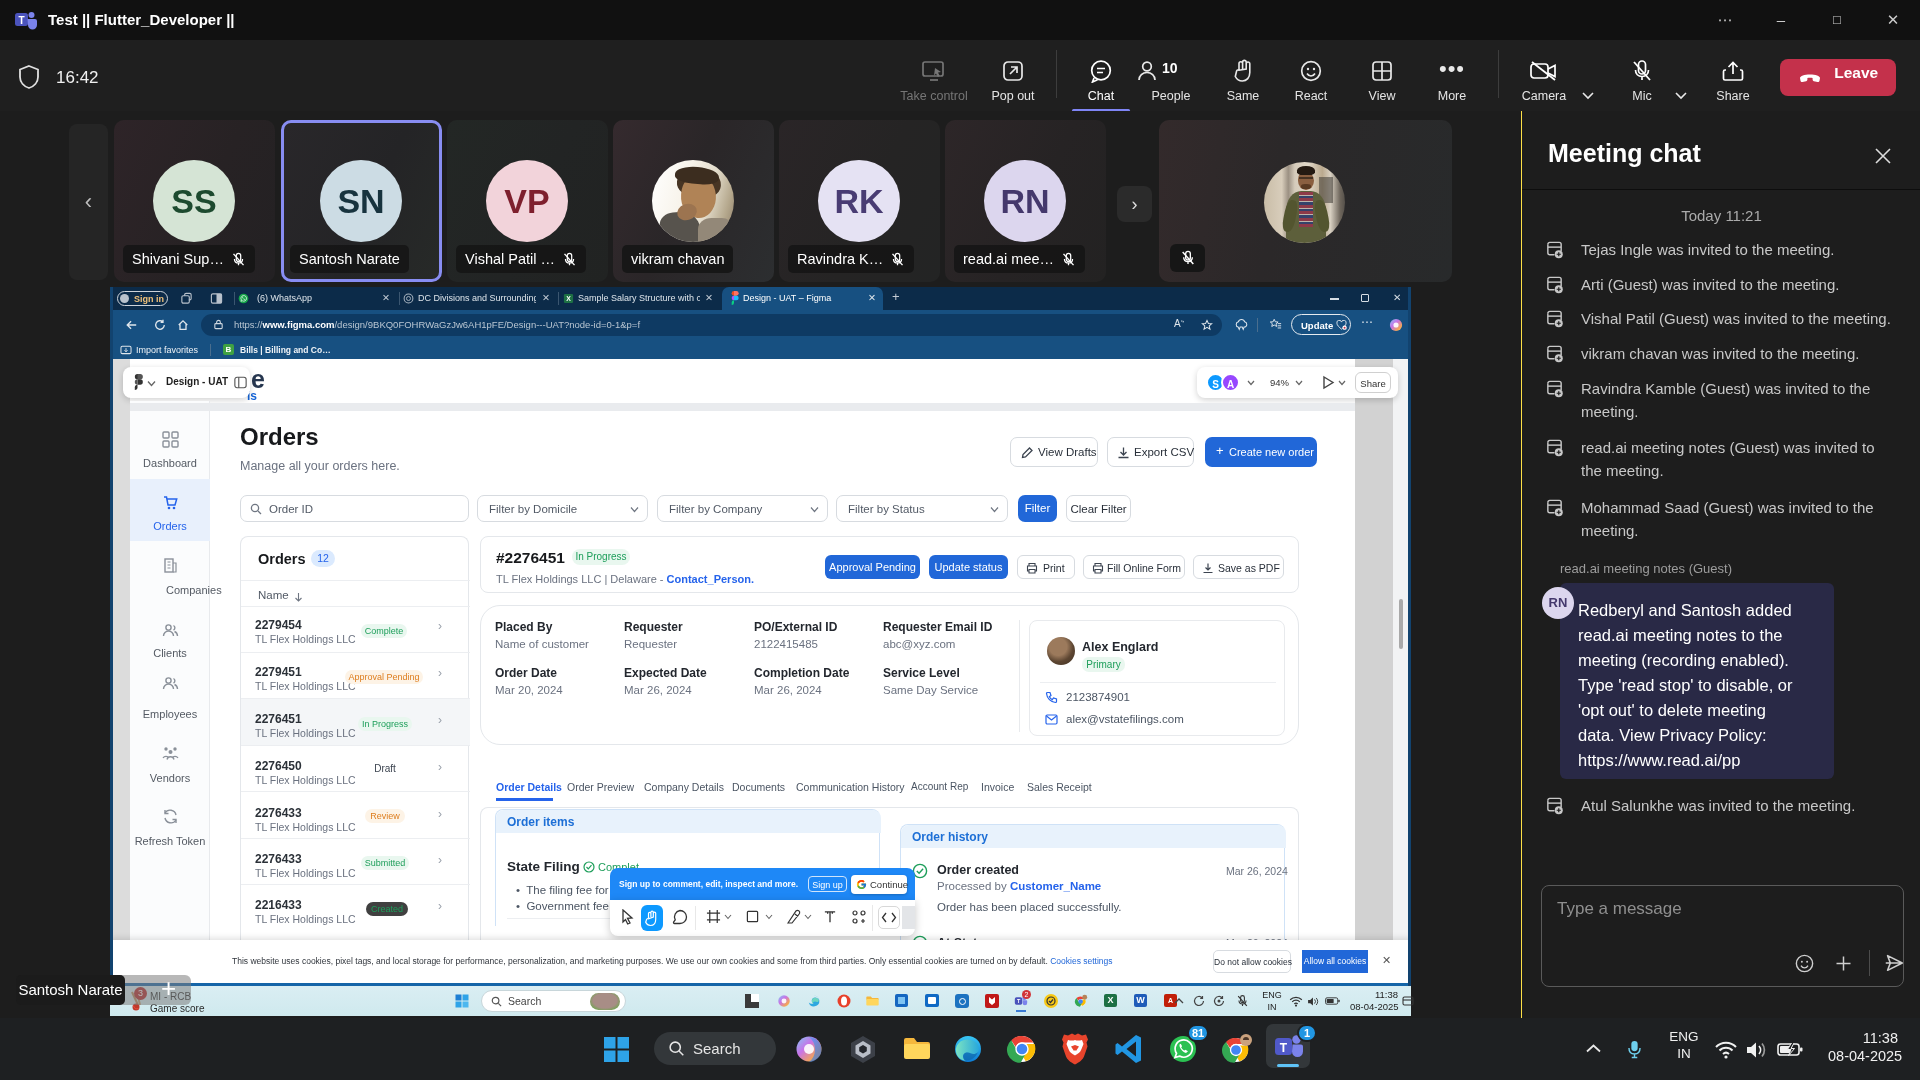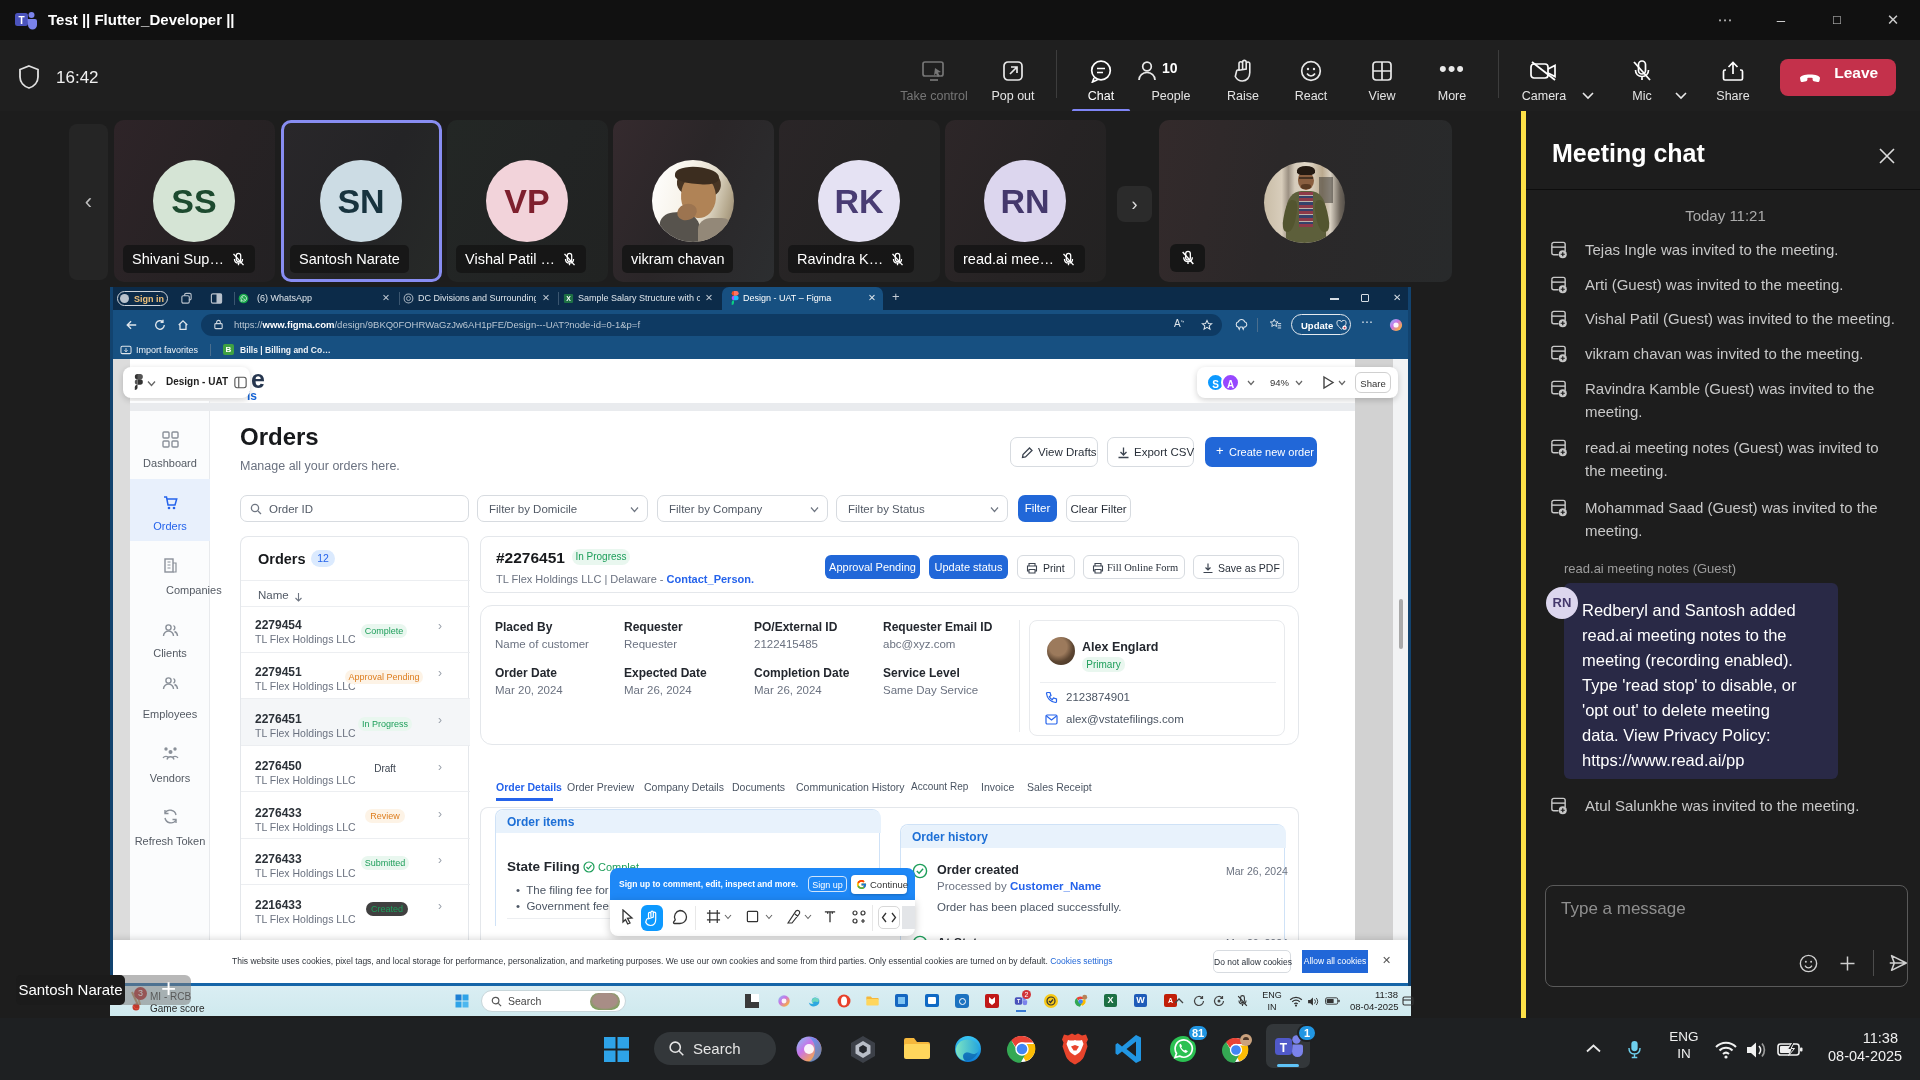--- a/index.html
+++ b/index.html
@@ -15,21 +15,21 @@
   .tbitem { top:19px; width:90px; text-align:center; color:#e8e8e8; }
   .tbitem svg { display:block; margin:0 auto; }
   .tbitem .lbl { font-size:12.5px; margin-top:6px; color:#e4e4e4; }
   .tbsep { top:10px; width:1px; height:48px; background:#3d3d3d; }
   
   .tile { top:120px; height:162px; border-radius:10px; overflow:hidden; }
   .avatar { border-radius:50%; text-align:center; font-weight:bold; }
   .namelabel { position:absolute; left:9px; bottom:9px; height:28px; background:rgba(22,22,22,.92); border-radius:5px; color:#fff; font-size:14.5px; line-height:28px; padding:0 9px; white-space:nowrap; }
   .micslash { display:inline-block; vertical-align:-3px; margin-left:7px; }
   
-  #chat { left:1521px; top:111px; width:399px; height:907px; background:#1d1d1d; border-left:5px solid #fde047; }
+  #chat { left:1521px; top:111px; width:399px; height:907px; background:#1d1d1d; border-left:1px solid #fde047; }
   .sysmsg { position:absolute; left:59px; color:#c8c8c8; font-size:15px; line-height:23px; width:310px; white-space:normal; }
   .sysicon { position:absolute; left:23px; width:19px; height:19px; }
   
   #taskbar { left:0; top:1018px; width:1920px; height:62px; background:#1e2022; }
   .tbicon { top:14px; width:34px; height:34px; }
   
   #share { left:110px; top:287px; width:1301px; height:729px; background:#fff; }
 </style>
 </head>
 <body>
@@ -91,21 +91,21 @@
           </svg>
         <span style="position:absolute;left:36px;top:1px;font-size:14px;font-weight:bold;color:#fff;">10</span>
       </div>
       <div class="lbl">People</div>
     </div>
 
     <div class="tbitem abs" style="left:1198px;">
       <svg width="22" height="24" viewBox="0 0 22 24">
           <path d="M7 11 V4.5 a1.8 1.8 0 0 1 3.6 0 V10 M10.6 9.8 V3.2 a1.8 1.8 0 0 1 3.6 0 V10 M14.2 10 V4.8 a1.8 1.8 0 0 1 3.6 0 V13.5 c0 5-3 8.5-7.5 8.5 c-3.5 0-5.5-1.5-7-4.5 L4.6 12 a1.7 1.7 0 0 1 2.4-.8 z" fill="none" stroke="#e8e8e8" stroke-width="1.6"></path>
         </svg>
-      <div class="lbl">Raise</div>
+      <div class="lbl">Same</div>
     </div>
 
     <div class="tbitem abs" style="left:1266px;">
       <svg width="24" height="24" viewBox="0 0 24 24">
           <circle cx="12" cy="12" r="9.3" fill="none" stroke="#e8e8e8" stroke-width="1.7"></circle>
           <circle cx="9" cy="10" r="1.2" fill="#e8e8e8"></circle>
           <circle cx="15" cy="10" r="1.2" fill="#e8e8e8"></circle>
           <path d="M8 14.5 c1 1.7 2.4 2.5 4 2.5 s3-0.8 4-2.5" fill="none" stroke="#e8e8e8" stroke-width="1.6"></path>
         </svg>
       <div class="lbl">React</div>
@@ -553,31 +553,31 @@
         <div class="abs" style="left:536px;top:18px;width:58px;height:24px;border:1px solid #d7dbe0;border-radius:6px;background:#fff;">
           <svg class="abs" style="left:8px;top:6px" width="12" height="12" viewBox="0 0 12 12">
               <path d="M3 4 V1.5 h6 V4 M3 9 h-1.5 V4 h9 V9 H9 M3 7.5 h6 V11 H3 Z" fill="none" stroke="#3c4450" stroke-width="1.1"></path>
             </svg>
           <span class="abs" style="left:25px;top:5.5px;font-size:10.5px;color:#29303a;">Print</span>
         </div>
         <div class="abs" style="left:602px;top:18px;width:102px;height:24px;border:1px solid #d7dbe0;border-radius:6px;background:#fff;">
           <svg class="abs" style="left:8px;top:6px" width="12" height="12" viewBox="0 0 12 12">
               <path d="M3 4 V1.5 h6 V4 M3 9 h-1.5 V4 h9 V9 H9 M3 7.5 h6 V11 H3 Z" fill="none" stroke="#3c4450" stroke-width="1.1"></path>
             </svg>
-          <span class="abs" style="left:23px;top:5.5px;font-size:10.5px;color:#29303a;font-family:Liberation Serif, serif;">Fill Online Form</span>
+          <span class="abs" style="left:23px;top:5.5px;font-size:10.5px;color:#29303a;">Fill Online Form</span>
         </div>
         <div class="abs" style="left:712px;top:18px;width:91px;height:24px;border:1px solid #d7dbe0;border-radius:6px;background:#fff;">
           <svg class="abs" style="left:8px;top:6px" width="12" height="12" viewBox="0 0 12 12">
               <path d="M6 1.5 v6 M3.5 5.5 l2.5 2.5 2.5-2.5 M1.5 10.5 h9" fill="none" stroke="#3c4450" stroke-width="1.2"></path>
             </svg>
           <span class="abs" style="left:24px;top:5.5px;font-size:10.5px;color:#29303a;">Save as PDF</span>
         </div>
       </div>
 
-      <div class="abs" style="left:370px;top:246px;width:819px;height:140px;background:#fff;border:1px solid #e4e7eb;border-radius:12px;">
+      <div class="abs" style="left:370px;top:246px;width:819px;height:140px;background:#fff;border:1px solid #e4e7eb;border-radius:20px;">
         <span class="abs" style="left:14px;top:14px;font-size:12px;font-weight:bold;color:#23272e;">Placed By</span>
         <span class="abs" style="left:14px;top:32px;font-size:11.5px;color:#6b7280;">Name of customer</span>
         <span class="abs" style="left:143px;top:14px;font-size:12px;font-weight:bold;color:#23272e;">Requester</span>
         <span class="abs" style="left:143px;top:32px;font-size:11.5px;color:#6b7280;">Requester</span>
         <span class="abs" style="left:273px;top:14px;font-size:12px;font-weight:bold;color:#23272e;">PO/External ID</span>
         <span class="abs" style="left:273px;top:32px;font-size:11.5px;color:#6b7280;">2122415485</span>
         <span class="abs" style="left:402px;top:14px;font-size:12px;font-weight:bold;color:#23272e;">Requester Email ID</span>
         <span class="abs" style="left:402px;top:32px;font-size:11.5px;color:#6b7280;">abc@xyz.com</span>
         <span class="abs" style="left:14px;top:60px;font-size:12px;font-weight:bold;color:#23272e;">Order Date</span>
         <span class="abs" style="left:14px;top:78px;font-size:11.5px;color:#6b7280;">Mar 20, 2024</span>

